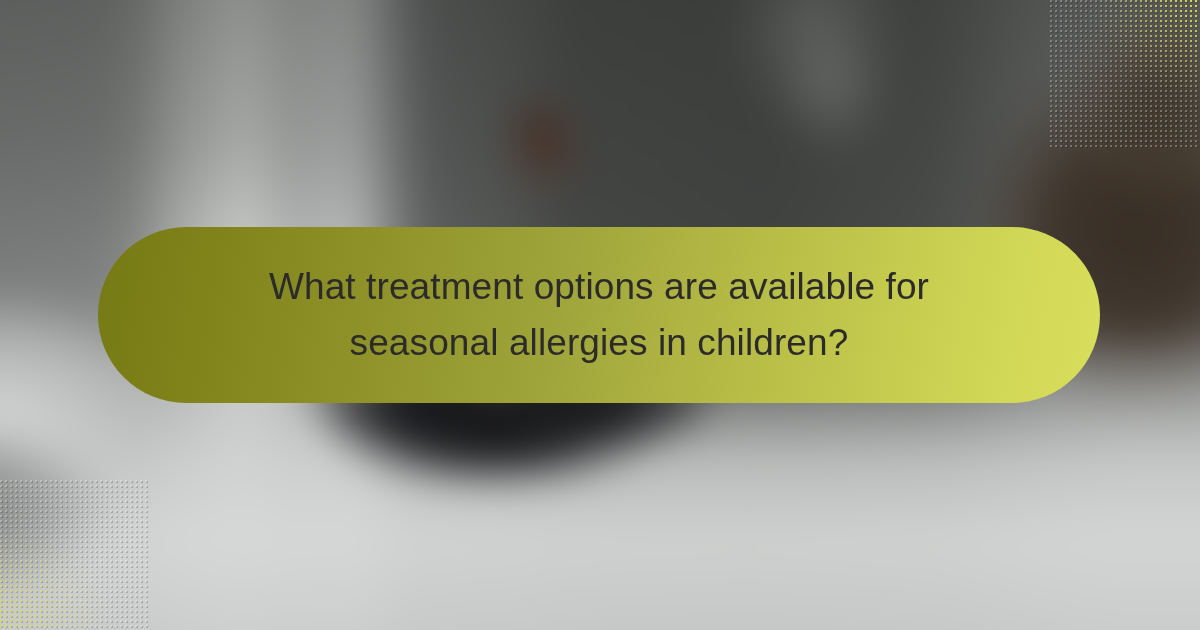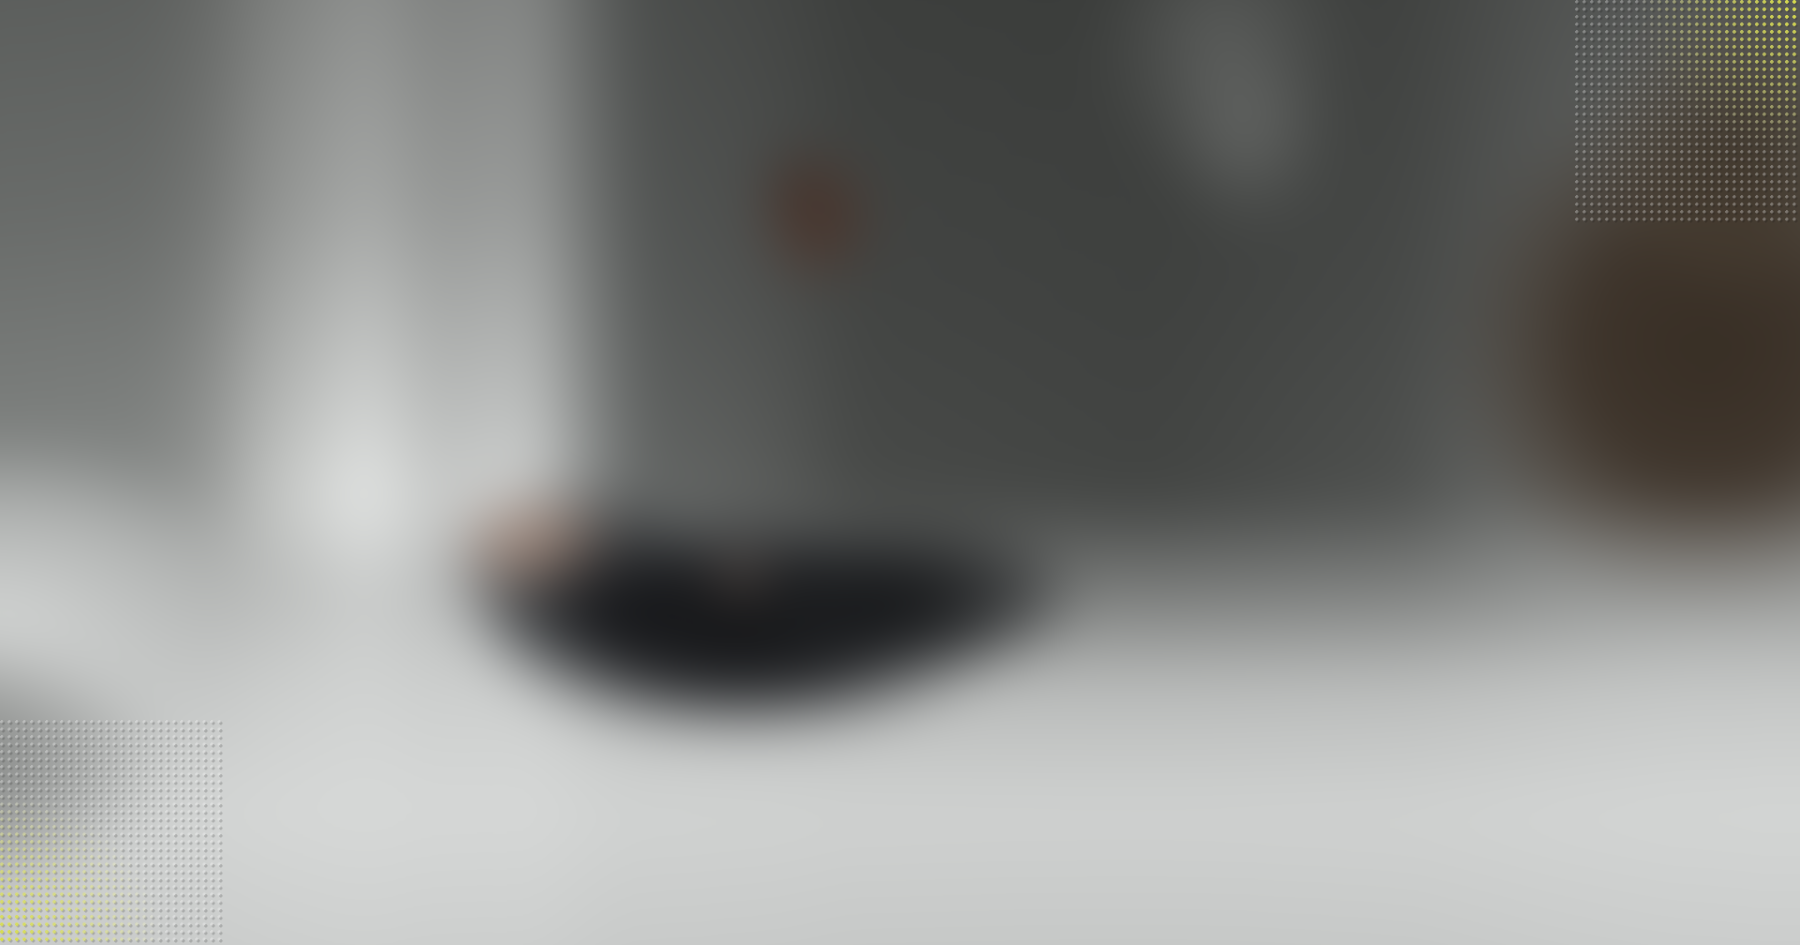--- a/index.html
+++ b/index.html
@@ -351,14 +351,18 @@
       <div class="layer figure-body2"></div>
       <div class="layer figure-hand"></div>
     </div>
   </div>
 
   <div class="dots dots-tr"></div>
   <div class="dots-tr-tint"></div>
   <div class="dots dots-bl"></div>
   <div class="dots-bl-tint"></div>
 
+  <div id="question-card">
+    <p id="question-text">What treatment options are available for
+seasonal allergies in children?</p>
+  </div>
 
 </div>
 
 </body></html>

